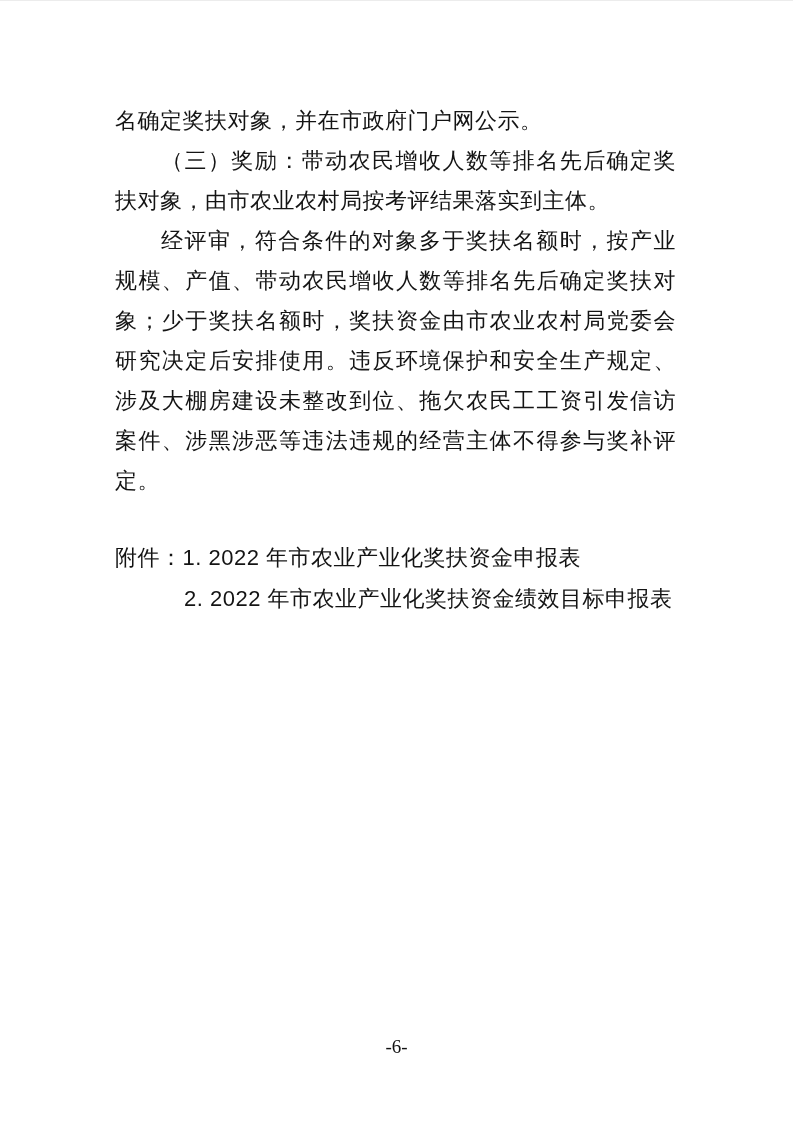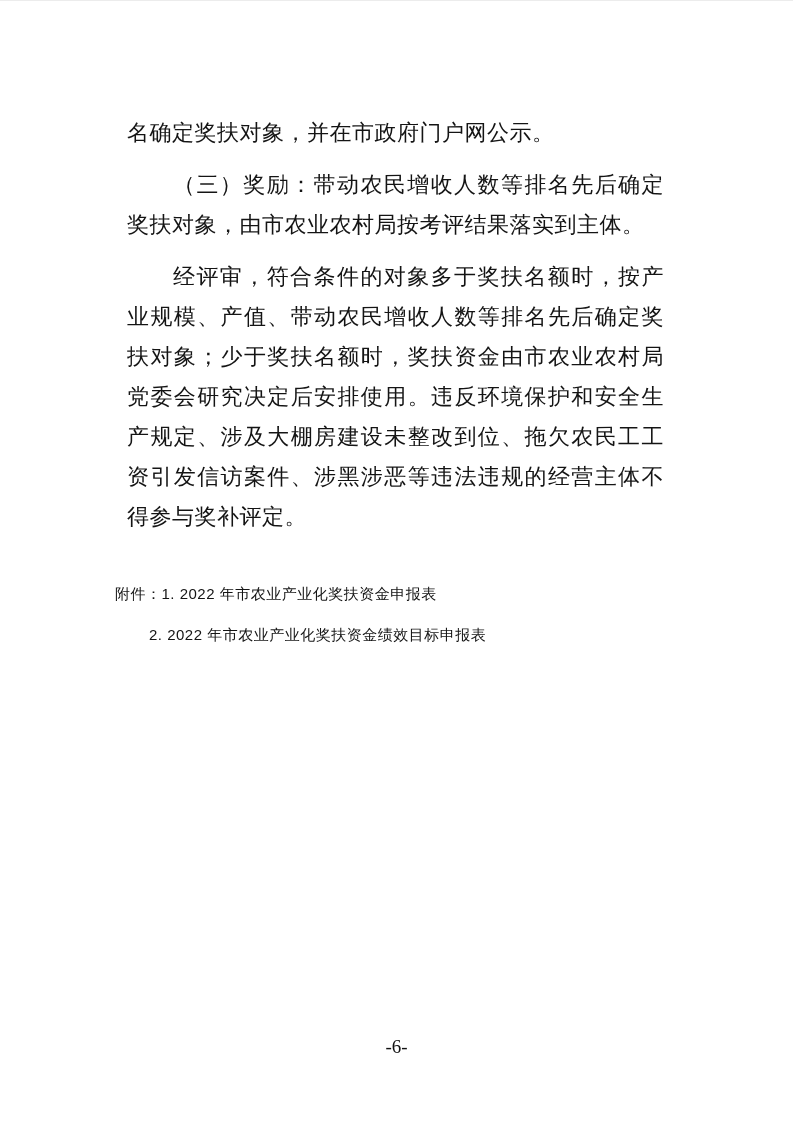--- a/index.html
+++ b/index.html
@@ -17,44 +17,44 @@
     font-family: "Liberation Sans", "DejaVu Sans", sans-serif;
     color: #141414;
   }
   .content {
     position: absolute;
     left: 115px;
     top: 100px;
     width: 561px;
   }
   .para {
-    margin: 12px;
+    margin: 0;
     font-size: 22px;
     line-height: 40px;
     text-align: justify;
     letter-spacing: 0.5px;
     word-break: break-all;
   }
   .para.indent {
     text-indent: 46px;
   }
   .para .bold-lead {
     font-weight: normal;
   }
   .attachments {
     margin-top: 36px;
-    font-size: 15px;
+    font-size: 22px;
     line-height: 41px;
     letter-spacing: 0.5px;
   }
   .att-line {
     white-space: nowrap;
   }
   .att-line.cont {
-    margin-left: 34px;
+    margin-left: 69px;
   }
   .page-number {
     position: absolute;
     top: 1035px;
     left: 0;
     width: 100%;
     text-align: center;
     font-family: "Liberation Serif", "DejaVu Serif", serif;
     font-size: 19px;
     color: #111111;

